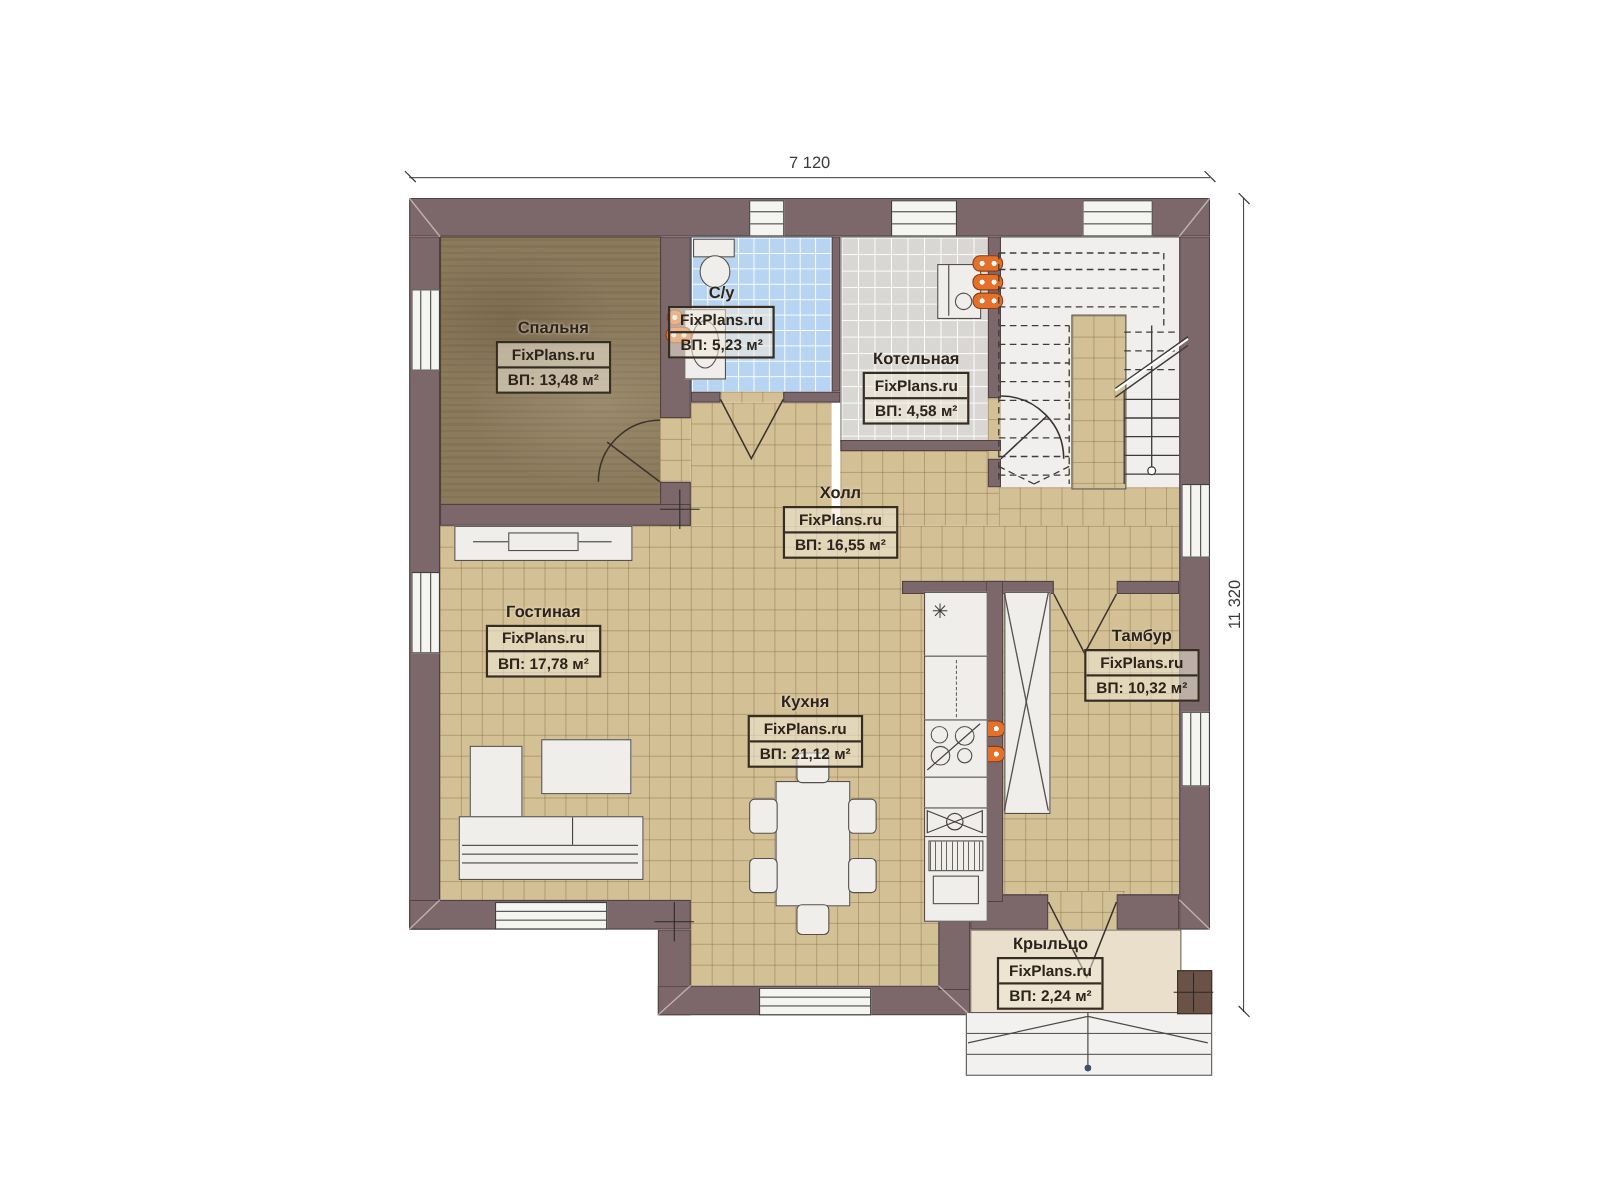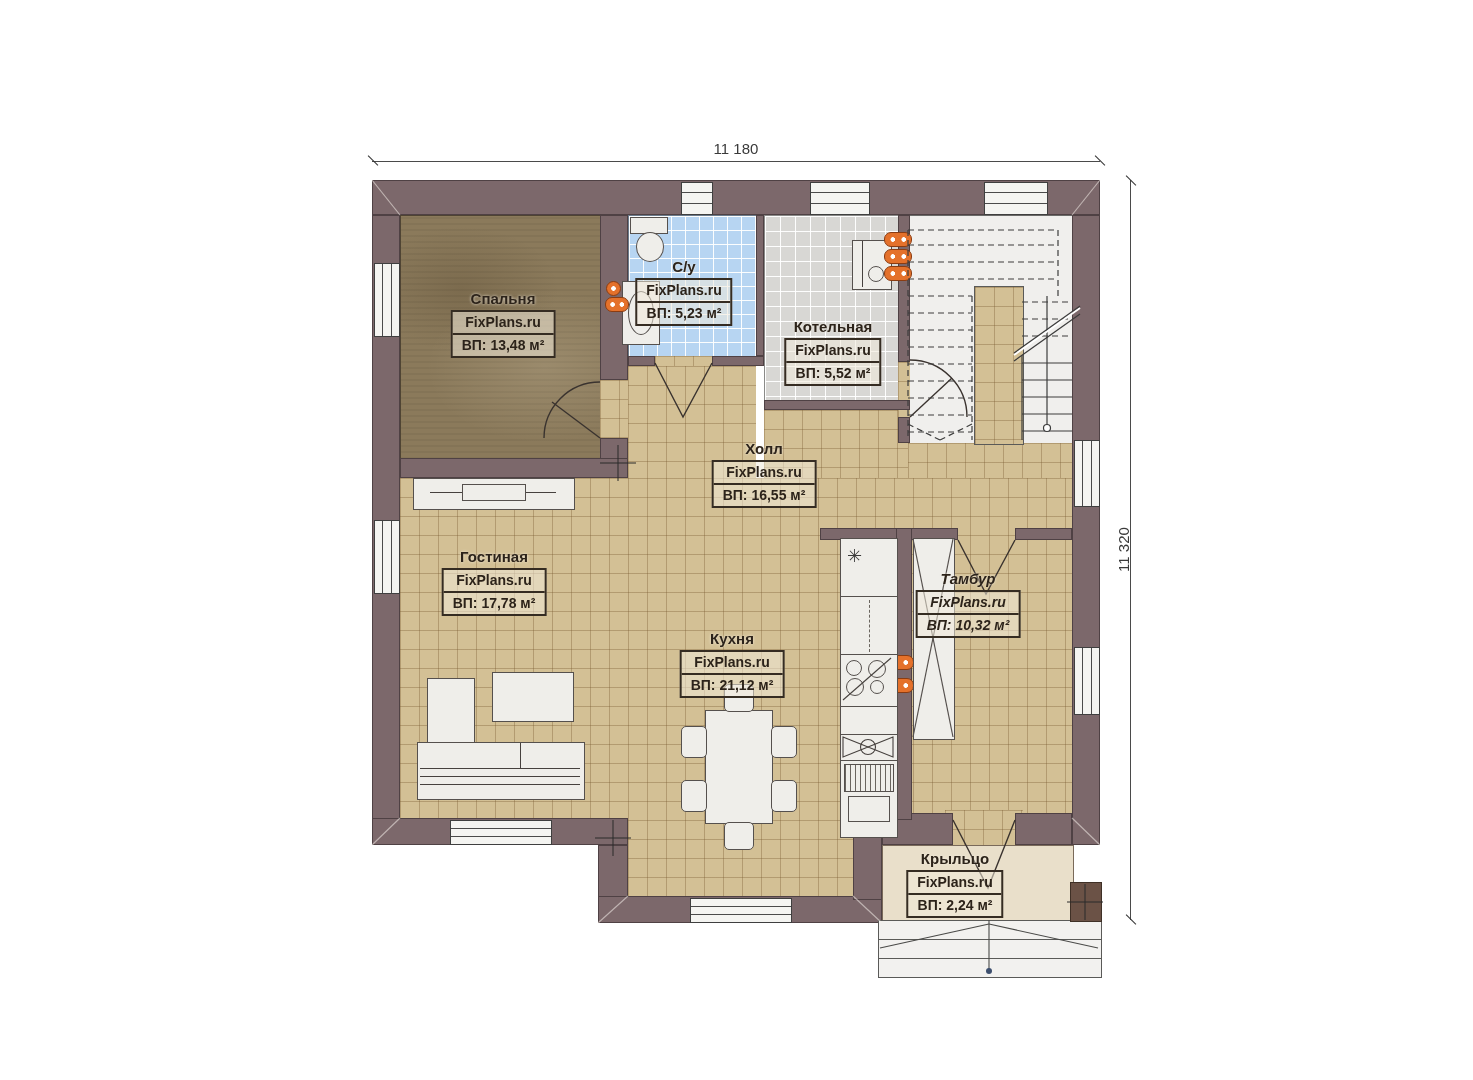--- a/index.html
+++ b/index.html
@@ -262,32 +262,32 @@
     </g>
   </svg>
 
   <div class="room-label" style="left:503px;top:290px;text-align:center;">
     <div class="room-name">Спальня</div>
     <div class="label-box">
       <div class="label-row">FixPlans.ru</div>
       <div class="label-row">ВП: 13,48 м²</div>
     </div>
   </div>
-  <div class="room-label" style="left:684px;top:258px;border-radius:12px;">
+  <div class="room-label" style="left:656px;top:258px;border-radius:12px;">
     <div class="room-name">С/у</div>
     <div class="label-box">
       <div class="label-row">FixPlans.ru</div>
       <div class="label-row">ВП: 5,23 м²</div>
     </div>
   </div>
   <div class="room-label" style="left:833px;top:318px;">
     <div class="room-name">Котельная</div>
     <div class="label-box">
       <div class="label-row">FixPlans.ru</div>
-      <div class="label-row">ВП: 5,52 м²</div>
+      <div class="label-row">ВП: 4,58 м²</div>
     </div>
   </div>
   <div class="room-label" style="left:764px;top:440px;">
     <div class="room-name">Холл</div>
     <div class="label-box">
       <div class="label-row">FixPlans.ru</div>
       <div class="label-row">ВП: 16,55 м²</div>
     </div>
   </div>
   <div class="room-label" style="left:494px;top:548px;">
@@ -297,37 +297,37 @@
       <div class="label-row">ВП: 17,78 м²</div>
     </div>
   </div>
   <div class="room-label" style="left:732px;top:630px;">
     <div class="room-name">Кухня</div>
     <div class="label-box">
       <div class="label-row">FixPlans.ru</div>
       <div class="label-row">ВП: 21,12 м²</div>
     </div>
   </div>
-  <div class="room-label" style="left:968px;top:570px;font-style:italic;">
+  <div class="room-label" style="left:1038px;top:570px;">
     <div class="room-name">Тамбур</div>
     <div class="label-box">
       <div class="label-row">FixPlans.ru</div>
       <div class="label-row">ВП: 10,32 м²</div>
     </div>
   </div>
   <div class="room-label" style="left:955px;top:850px;">
     <div class="room-name">Крыльцо</div>
     <div class="label-box">
       <div class="label-row">FixPlans.ru</div>
       <div class="label-row">ВП: 2,24 м²</div>
     </div>
   </div>
 
   <div class="dim-line" style="left:372px;top:161px;width:728px;height:1px;"></div>
   <div class="tick" style="left:366px;top:160px;"></div>
   <div class="tick" style="left:1093px;top:160px;"></div>
-  <div class="dim" style="left:636px;top:140px;width:200px;text-align:center;">11 180</div>
+  <div class="dim" style="left:636px;top:140px;width:200px;text-align:center;">7 120</div>
   <div class="dim-line" style="left:1130px;top:180px;width:1px;height:740px;"></div>
   <div class="tick" style="left:1124px;top:180px;"></div>
   <div class="tick" style="left:1124px;top:919px;"></div>
   <div class="dim" style="left:1073px;top:541px;width:100px;text-align:center;transform:rotate(-90deg);">11 320</div>
 
 </div>
 
 </body></html>

